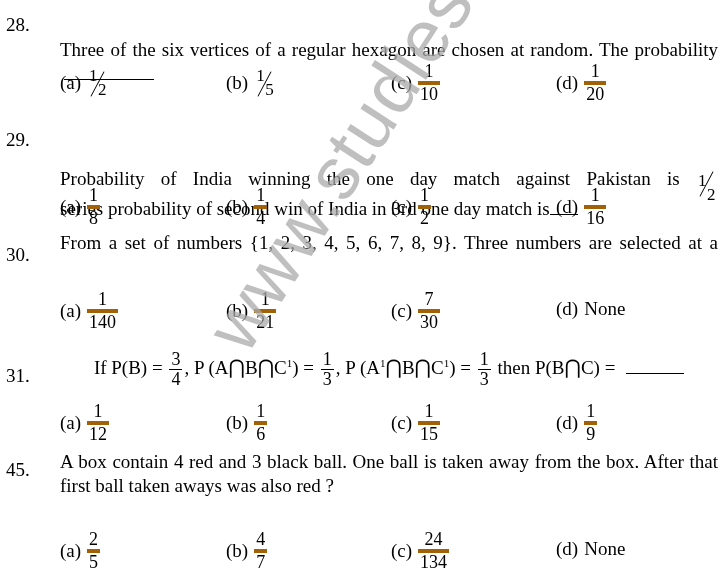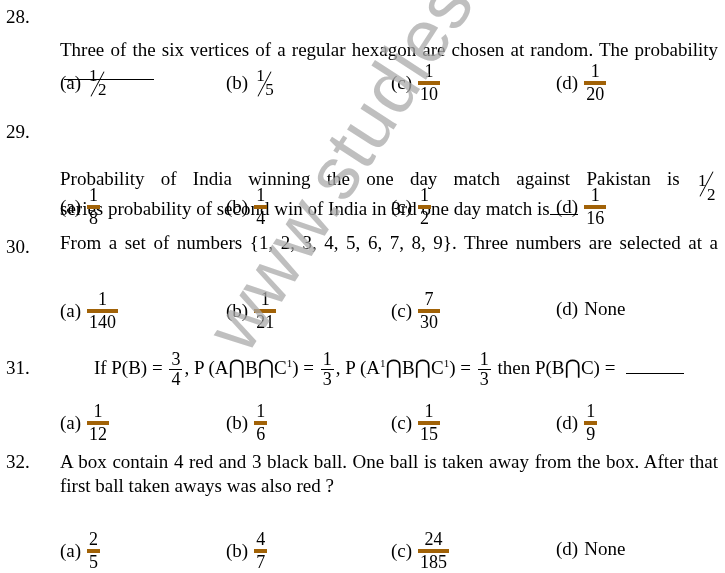--- a/index.html
+++ b/index.html
@@ -13,20 +13,21 @@
       position: relative;
       overflow: hidden;
       font-family: "Liberation Serif", "DejaVu Serif", serif;
       color: #000000;
       font-size: 19px;
     }
     .q-num {
       position: absolute;
       left: 6px;
       font-size: 19px;
+      margin-top: 8px;
     }
     .q-text {
       position: absolute;
       left: 60px;
       right: 7px;
       font-size: 19px;
       line-height: 24px;
       text-align: justify;
     }
     .q-text .ln {
@@ -302,21 +303,21 @@
         <span class="lbl">(d)</span>
         <span class="frac">
             <span class="num">1</span>
             <span class="den">9</span>
           </span>
       </div>
     </div>
   </div>
 
   <div>
-    <span class="q-num" style="top:451px;">32.</span>
+    <span class="q-num" style="top:451px;">45.</span>
     <div class="q-text" style="top:450px;">
       <span class="ln">A box contain 4 red and 3 black ball. One ball is taken away from the box. After that</span>
       <span class="ln last">first ball taken aways was also red ?</span>
     </div>
     <div class="opts" style="top:531px;">
       <div class="opt" style="left:60px;">
         <span class="lbl">(a)</span>
         <span class="frac">
             <span class="num">2</span>
             <span class="den">5</span>
@@ -326,21 +327,21 @@
         <span class="lbl">(b)</span>
         <span class="frac">
             <span class="num">4</span>
             <span class="den">7</span>
           </span>
       </div>
       <div class="opt" style="left:391px;">
         <span class="lbl">(c)</span>
         <span class="frac">
             <span class="num">24</span>
-            <span class="den">185</span>
+            <span class="den">134</span>
           </span>
       </div>
       <div class="opt" style="left:556px; top:-2px;">
         <span class="lbl">(d)</span>
         <span>None</span>
       </div>
     </div>
   </div>
 
   <div class="watermark">www.studiestoday.com</div>

